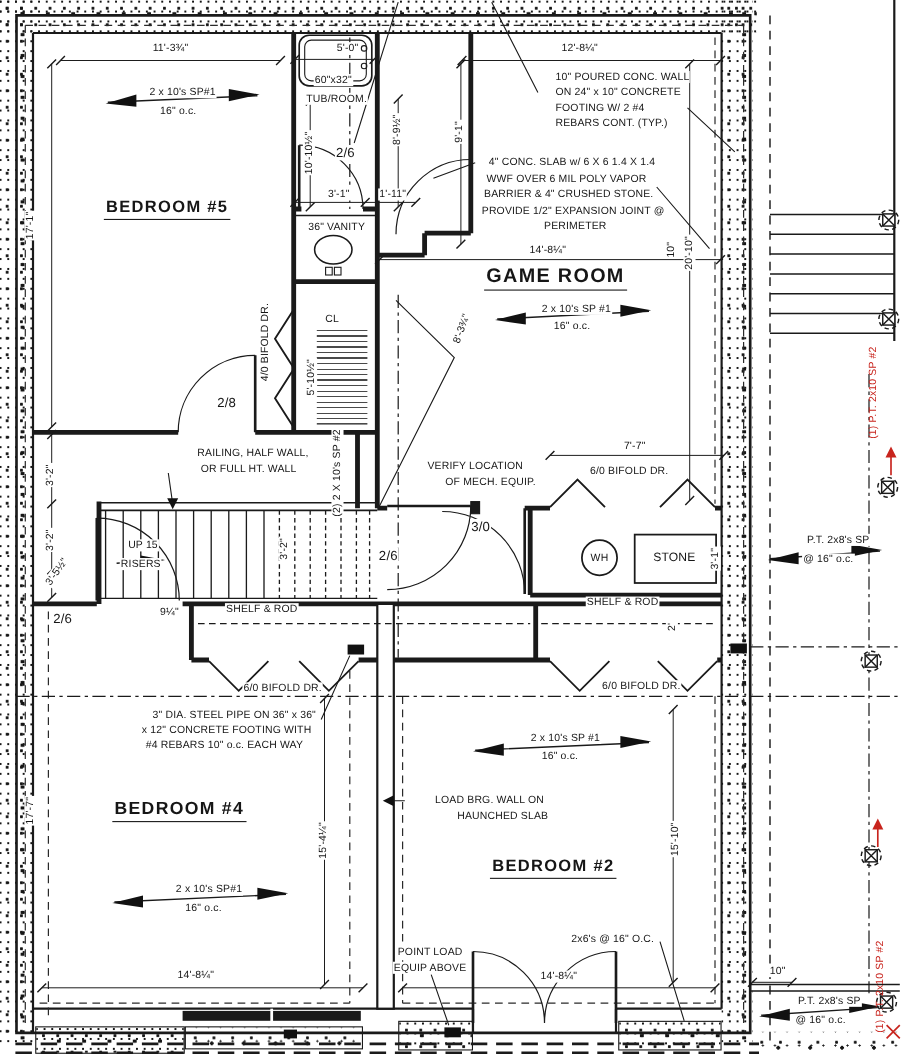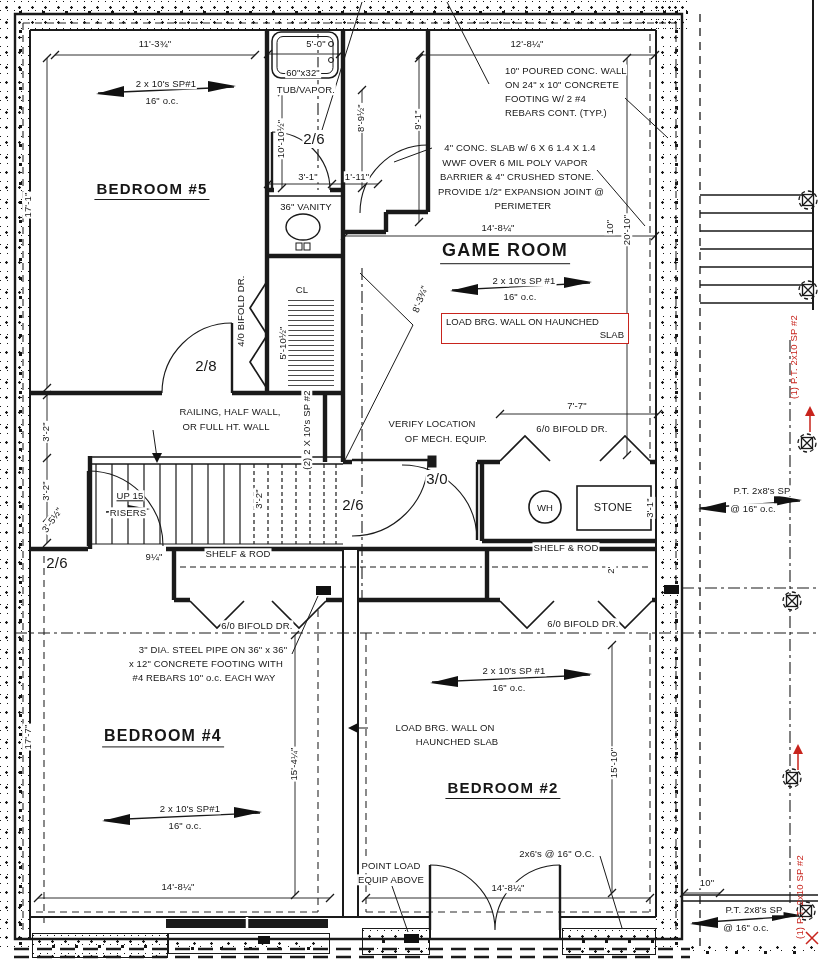--- a/index.html
+++ b/index.html
@@ -15,21 +15,21 @@
   .sp.brd{border:1.6px solid #1a1a1a;}
   .sp.lite{background-size:17px 19px, 11px 13px, 29px 23px;}
   .hatch{position:absolute;z-index:2;background:repeating-linear-gradient(to bottom,#4a4a4a 0 1px,transparent 1px 5px);}
   .lb{position:absolute;z-index:3;transform:translate(-50%,-50%);white-space:nowrap;
       font-size:9.5px;line-height:1.2;color:#161616;background:#fff;padding:0 1px;letter-spacing:.15px;}
   .la{position:absolute;z-index:3;transform:translate(0,-50%);white-space:nowrap;
       font-size:9.5px;color:#161616;background:#fff;letter-spacing:.15px;}
   .v{transform:translate(-50%,-50%) rotate(-90deg);}
   .v55{transform:translate(-50%,-50%) rotate(-55deg);}
   .v70{transform:translate(-50%,-50%) rotate(-70deg);}
-  .door{font-size:15px;}
+  .door{font-size:12px;}
   .room{font-size:15px;font-weight:700;letter-spacing:1.2px;border-bottom:1.7px solid #1a1a1a;padding:0 2px 1px;}
   .big{font-size:18px;}
   .red{color:#c8241d;}
   #lbb{position:absolute;z-index:3;left:441px;top:313px;width:178px;border:1.7px solid #c8241d;
        background:#fff;font-size:9.5px;line-height:1.4;color:#161616;padding:1px 4px;}
   #lbb .l2{text-align:right;}
 </style>
 </head>
 <body>
 
@@ -185,21 +185,21 @@
   </svg>
 
   <div class="lb" style="left:155px;top:44px;">11'-3¾"</div>
   <div class="lb" style="left:166px;top:84px;">2 x 10's SP#1</div>
   <div class="lb" style="left:162px;top:101px;">16" o.c.</div>
   <div class="lb room" style="left:152px;top:190px;">BEDROOM #5</div>
   <div class="lb v" style="left:28px;top:205px;">17'-1"</div>
 
   <div class="lb" style="left:316px;top:44px;">5'-0"</div>
   <div class="lb" style="left:303px;top:73px;">60"x32"</div>
-  <div class="lb" style="left:306px;top:90px;">TUB/VAPOR.</div>
+  <div class="lb" style="left:306px;top:90px;">TUB/ROOM.</div>
   <div class="lb v" style="left:281px;top:139px;">10'-10½"</div>
   <div class="lb door" style="left:314px;top:139px;">2/6</div>
   <div class="lb v" style="left:361px;top:118px;">8'-9½"</div>
   <div class="lb" style="left:308px;top:177px;">3'-1"</div>
   <div class="lb" style="left:357px;top:177px;">1'-11"</div>
   <div class="lb v" style="left:418px;top:120px;">9'-1"</div>
   <div class="lb" style="left:306px;top:207px;">36" VANITY</div>
   <div class="lb" style="left:302px;top:290px;">CL</div>
   <div class="lb v" style="left:241px;top:311px;">4/0 BIFOLD DR.</div>
   <div class="lb v" style="left:283px;top:343px;">5'-10½"</div>
@@ -212,40 +212,36 @@
   <div class="la" style="left:505px;top:112px;">REBARS CONT. (TYP.)</div>
   <div class="lb" style="left:520px;top:148px;">4" CONC. SLAB w/ 6 X 6 1.4 X 1.4</div>
   <div class="lb" style="left:515px;top:163px;">WWF OVER 6 MIL POLY VAPOR</div>
   <div class="lb" style="left:517px;top:177px;">BARRIER &amp; 4" CRUSHED STONE.</div>
   <div class="lb" style="left:521px;top:192px;">PROVIDE 1/2" EXPANSION JOINT @</div>
   <div class="lb" style="left:523px;top:206px;text-align:right;">PERIMETER</div>
   <div class="lb" style="left:498px;top:228px;">14'-8¼"</div>
   <div class="lb room big" style="left:505px;top:252px;text-align:center;">GAME ROOM</div>
   <div class="lb" style="left:524px;top:281px;">2 x 10's SP #1</div>
   <div class="lb" style="left:520px;top:297px;">16" o.c.</div>
-  <div id="lbb">
-    <div class="l1">LOAD BRG. WALL ON HAUNCHED</div>
-    <div class="l2">SLAB</div>
-  </div>
   <div class="lb v" style="left:627px;top:230px;">20'-10"</div>
   <div class="lb v" style="left:610px;top:227px;">10"</div>
   <div class="lb v70" style="left:420px;top:299px;">8'-3¾"</div>
 
   <div class="lb" style="left:230px;top:412px;">RAILING, HALF WALL,</div>
   <div class="lb" style="left:226px;top:427px;">OR FULL HT. WALL</div>
   <div class="lb" style="left:577px;top:406px;">7'-7"</div>
   <div class="lb" style="left:572px;top:429px;">6/0 BIFOLD DR.</div>
   <div class="lb" style="left:432px;top:424px;">VERIFY LOCATION</div>
   <div class="lb" style="left:446px;top:439px;">OF MECH. EQUIP.</div>
   <div class="lb door" style="left:437px;top:479px;text-align:center;">3/0</div>
   <div class="lb" style="left:545px;top:508px;background:transparent;">WH</div>
   <div class="lb" style="left:613px;top:508px;background:transparent;font-size:11px;">STONE</div>
   <div class="lb v" style="left:650px;top:508px;">3'-1"</div>
   <div class="lb v" style="left:307px;top:430px;">(2) 2 X 10's SP #2</div>
-  <div class="lb" style="left:130px;top:496px;text-decoration:underline;">UP 15</div>
+  <div class="lb" style="left:130px;top:496px;">UP 15</div>
   <div class="lb" style="left:128px;top:513px;">RISERS</div>
   <div class="lb v" style="left:46px;top:432px;">3'-2"</div>
   <div class="lb v" style="left:46px;top:491px;">3'-2"</div>
   <div class="lb v55" style="left:52px;top:520px;">3'-5½"</div>
   <div class="lb v" style="left:259px;top:499px;">3'-2"</div>
   <div class="lb door" style="left:353px;top:505px;">2/6</div>
 
   <div class="lb" style="left:566px;top:548px;">SHELF &amp; ROD</div>
   <div class="lb v" style="left:611px;top:570px;">2'</div>
   <div class="lb" style="left:238px;top:554px;">SHELF &amp; ROD</div>

